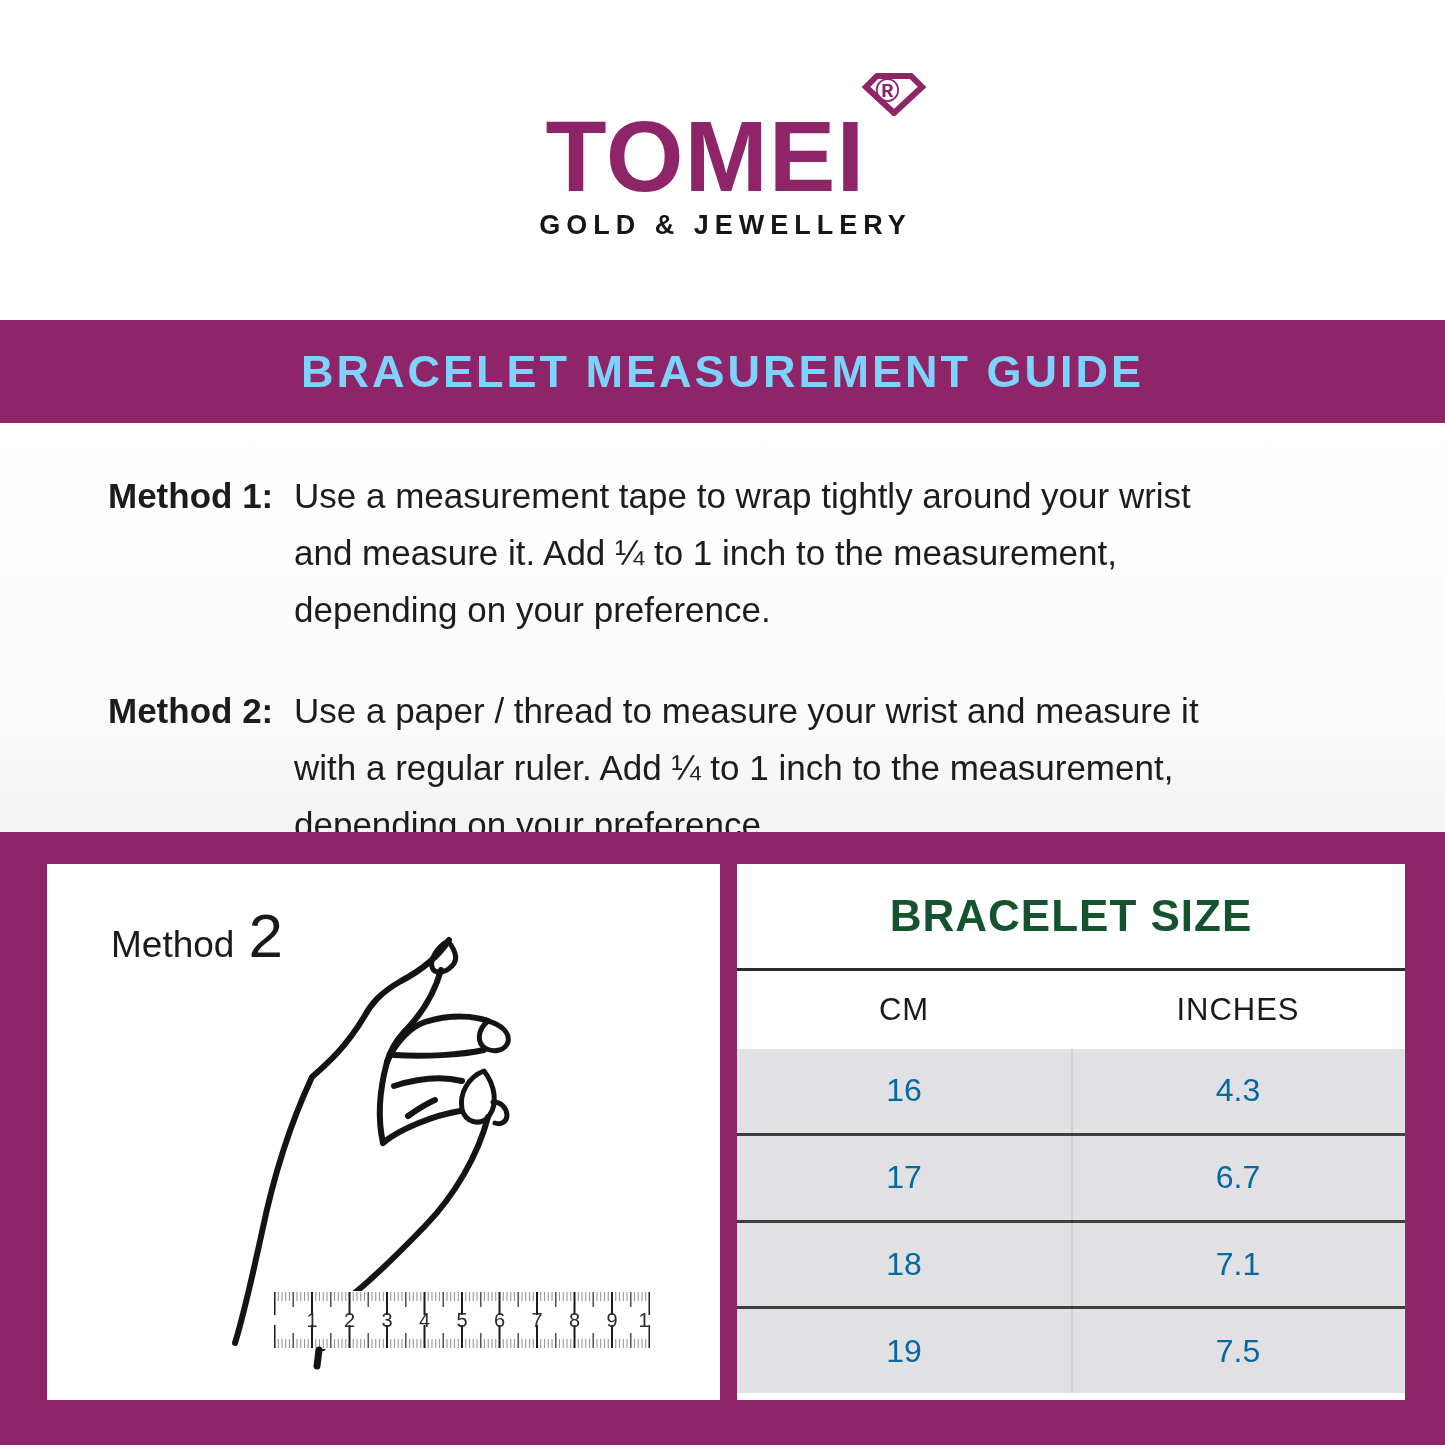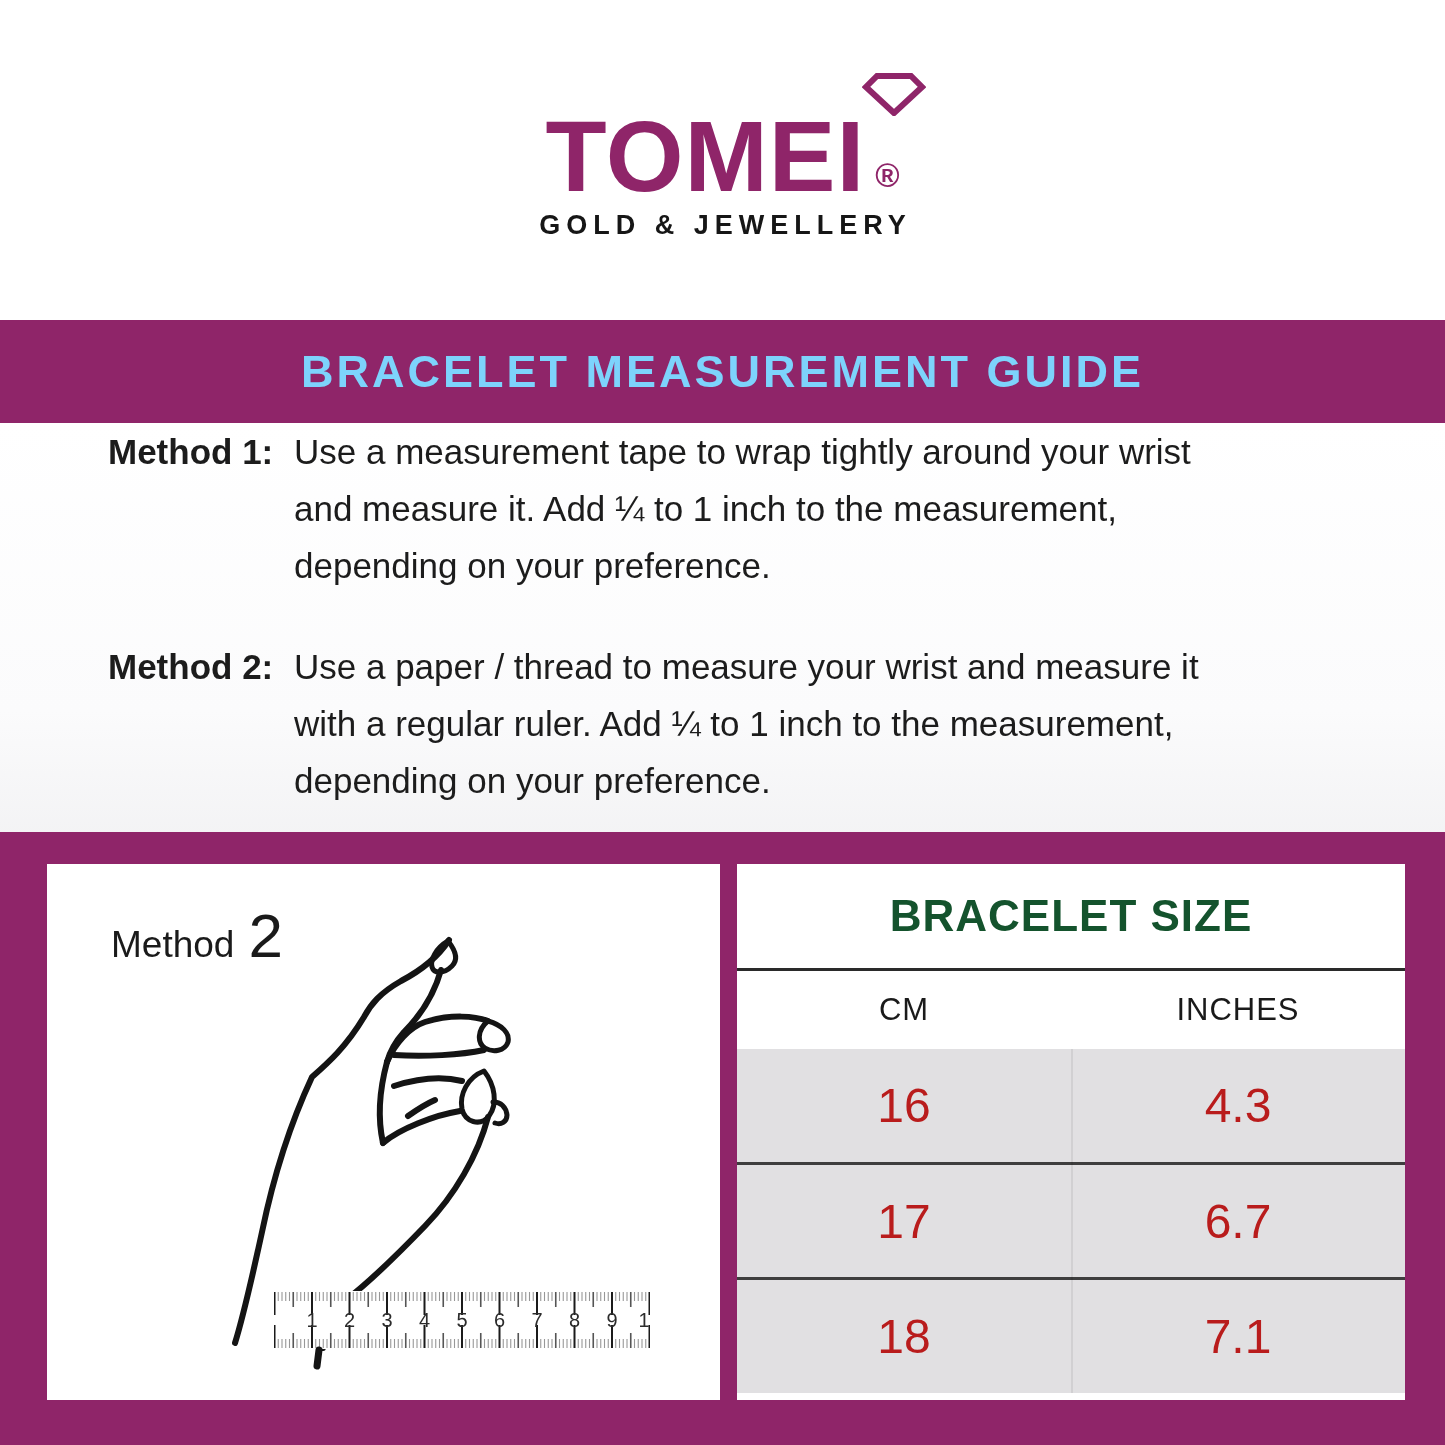--- a/index.html
+++ b/index.html
@@ -11,35 +11,35 @@
   body{
     width:1445px;height:1445px;
     font-family:"Liberation Sans", sans-serif;
     background:#ffffff;
   }
   .page{position:relative;width:1445px;height:1445px;background:#fff;overflow:hidden;}
 
   
   .logo-area{position:absolute;top:0;left:0;width:100%;height:320px;display:flex;justify-content:center;}
   .logo-inner{margin-top:74px;text-align:center;}
-  .logo-row{display:flex;align-items:flex-end;justify-content:center;position:relative;}
+  .logo-row{display:flex;justify-content:center;position:relative;}
   .tomei{font-size:100px;line-height:0.76;font-weight:800;letter-spacing:1px;color:var(--brand);position:relative;padding-top:44px;}
   .diamond{position:absolute;top:-2px;right:-14px;}
   .reg{font-size:33px;font-weight:700;color:var(--brand);margin-left:10px;padding-bottom:2px;line-height:1;}
   .tagline{margin-top:16px;font-size:27px;font-weight:700;letter-spacing:6px;color:#161616;padding-left:6px;}
 
   
   .banner{position:absolute;top:320px;left:0;width:100%;height:103px;background:var(--brand);
     display:flex;align-items:center;justify-content:center;}
   .banner-title{color:#7dd3fc;font-size:45px;font-weight:700;letter-spacing:3px;}
 
   
   .mid{position:absolute;top:423px;left:0;width:100%;height:524px;
     background:linear-gradient(180deg,#ffffff 0%,#fbfbfc 55%,#ececee 100%);
-    box-sizing:border-box;}
+    box-sizing:border-box;padding-top:44px;}
   .method{display:grid;grid-template-columns:176px 1fr;box-sizing:border-box;
     padding:0 70px 0 108px;font-size:35px;line-height:57px;color:var(--ink);}
   .method + .method{margin-top:44px;}
   .method-label{font-weight:700;white-space:nowrap;}
   .method-lines{padding-left:10px;}
   .method-line{white-space:nowrap;}
 
   
   .bottom{position:absolute;top:832px;left:0;width:100%;height:613px;background:var(--brand);}
   .card{position:absolute;background:#ffffff;}
@@ -57,21 +57,21 @@
   .size-title{height:104px;display:flex;align-items:center;justify-content:center;
     font-size:44px;font-weight:600;letter-spacing:1px;color:#14532d;
     border-bottom:3px solid #2a2a2a;flex:0 0 auto;}
   .size-cols{height:78px;display:flex;flex:0 0 auto;}
   .size-col{flex:1;display:flex;align-items:center;justify-content:center;
     font-size:31px;font-weight:400;letter-spacing:1px;color:#1a1a1a;}
   .size-rows{flex:1;display:flex;flex-direction:column;position:relative;background:#ffffff;padding-bottom:7px;}
   .size-rows::after{content:'';position:absolute;left:50%;top:0;bottom:7px;width:2px;background:rgba(0,0,0,0.07);}
   .size-row{flex:1;background:var(--row-gray);display:flex;}
   .size-row + .size-row{border-top:3px solid #3e3e3e;}
-  .size-cell{flex:1;display:flex;align-items:center;justify-content:center;font-size:48px;color:#b91c1c;}
+  .size-cell{flex:1;display:flex;align-items:center;justify-content:center;font-size:32px;color:#0369a1;}
 </style>
 </head>
 <body>
 
 <div class="page">
 
   <div class="logo-area">
     <div class="logo-inner">
       <div class="logo-row">
         <div class="tomei">TOMEI</div>
@@ -377,17 +377,21 @@
           <div class="size-cell">4.3</div>
         </div>
         <div class="size-row">
           <div class="size-cell">17</div>
           <div class="size-cell">6.7</div>
         </div>
         <div class="size-row">
           <div class="size-cell">18</div>
           <div class="size-cell">7.1</div>
         </div>
+        <div class="size-row">
+          <div class="size-cell">19</div>
+          <div class="size-cell">7.5</div>
+        </div>
       </div>
     </div>
 
   </div>
 </div>
 
 </body></html>

